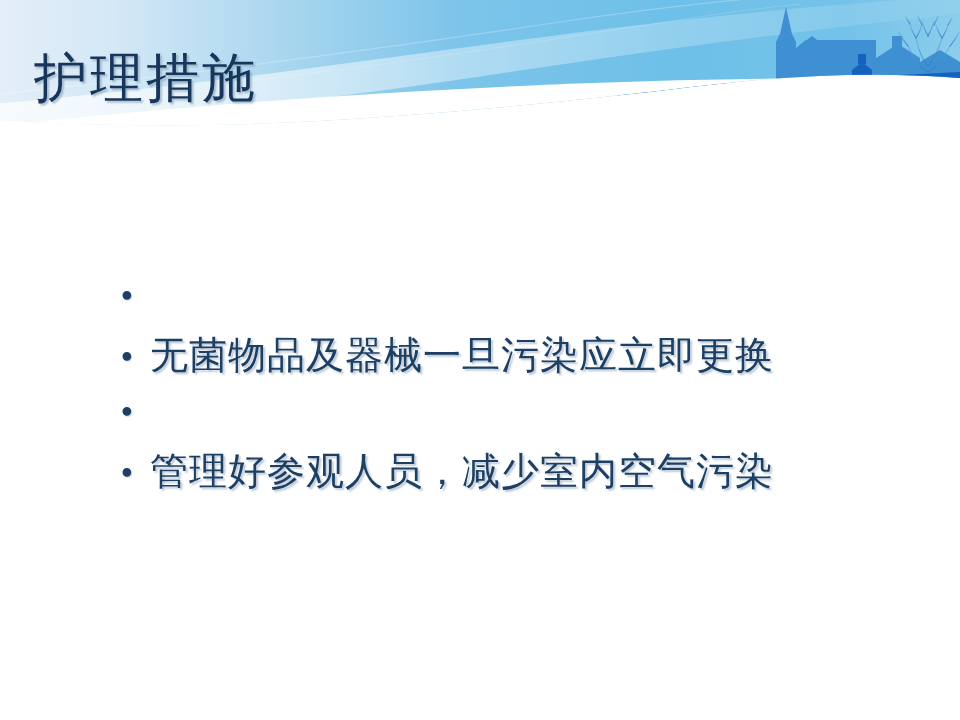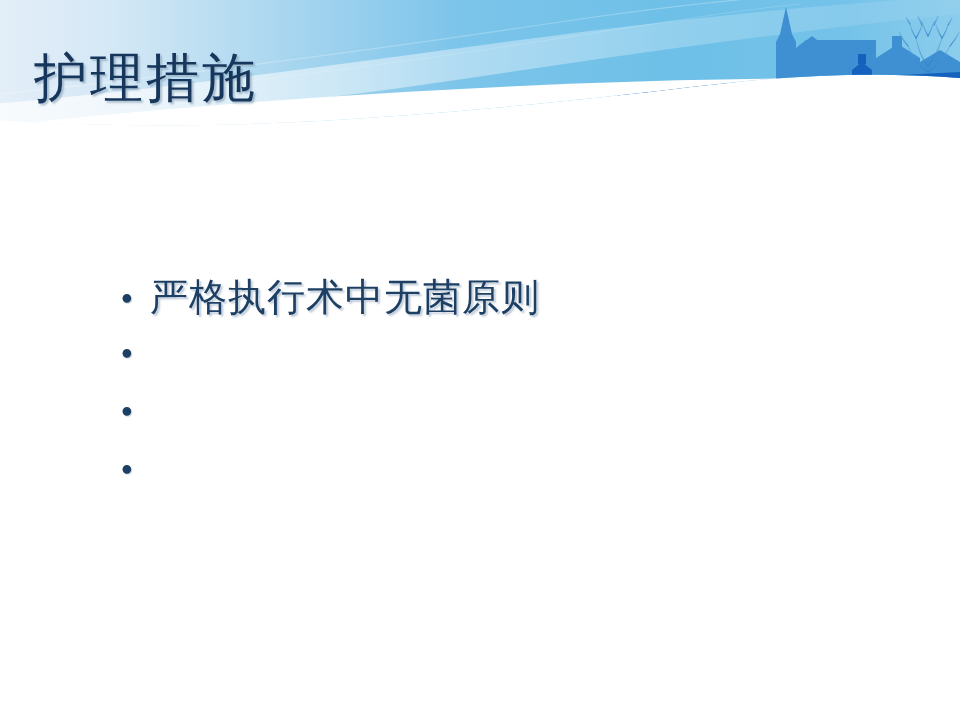--- a/index.html
+++ b/index.html
@@ -188,30 +188,31 @@
       </g>
     </svg>
   </div>
 
   <div id="title">护理措施</div>
 
   <div id="body-list">
 
     <div class="bullet-row">
       <span class="bullet-dot">•</span>
-      <span class="bullet-text">严格执行术中无菌原则</span>
-    </div>
-
-    <div class="bullet-row">
-      <span class="bullet-dot">•</span>
-    </div>
-
-    <div class="bullet-row">
-      <span class="bullet-dot">•</span>
-    </div>
-
-    <div class="bullet-row">
-      <span class="bullet-dot">•</span>
+    </div>
+
+    <div class="bullet-row">
+      <span class="bullet-dot">•</span>
+      <span class="bullet-text">无菌物品及器械一旦污染应立即更换</span>
+    </div>
+
+    <div class="bullet-row">
+      <span class="bullet-dot">•</span>
+    </div>
+
+    <div class="bullet-row">
+      <span class="bullet-dot">•</span>
+      <span class="bullet-text">管理好参观人员，减少室内空气污染</span>
     </div>
 
   </div>
 
 </div>
 
 </body></html>

